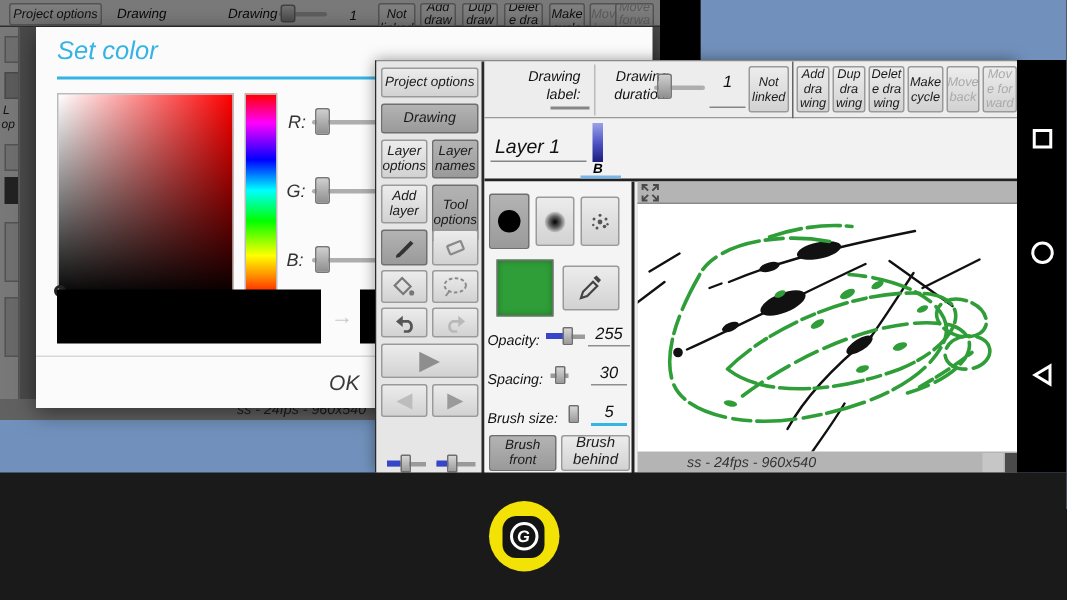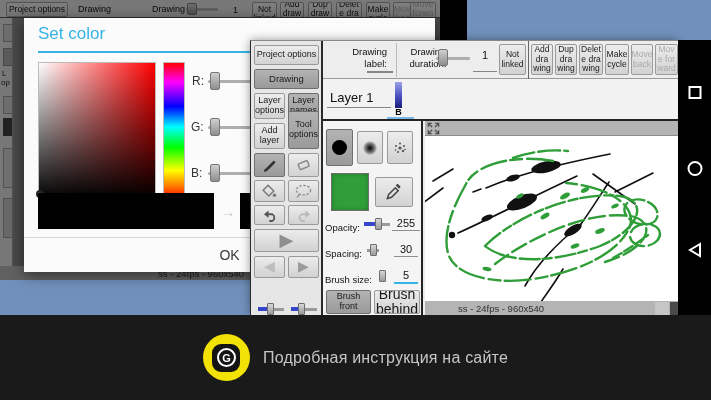--- a/index.html
+++ b/index.html
@@ -1,18 +1,18 @@
 <!DOCTYPE html>
 <html><head>
 <meta charset="utf-8">
 <style>
   html,body{margin:0;padding:0;background:#333;}
   *{box-sizing:border-box;}
   .stage{position:relative;width:711px;height:400px;overflow:hidden;background:#7191bc;
-         font-family:"Liberation Sans","DejaVu Sans",sans-serif;-webkit-font-smoothing:antialiased;}
+         font-family:"Liberation Sans","DejaVu Sans",sans-serif;font-style:italic;-webkit-font-smoothing:antialiased;}
   .abs{position:absolute;}
   
   .btn{position:absolute;background:linear-gradient(#ececec,#d2d2d2);border:1px solid #9a9a9a;border-radius:2px;
        color:#1a1a1a;display:flex;align-items:center;justify-content:center;text-align:center;
        font-size:9.5px;line-height:1.08;overflow:hidden;padding:1px;}
   .btn.pressed{background:linear-gradient(#b3b3b3,#9a9a9a);border-color:#6f6f6f;}
   .btn.disabled{color:#aaa;}
   .bw{word-break:break-all;}
   .tbtn{font-size:8.5px;line-height:1.1;}
   .underline{position:absolute;background:#858585;height:2px;}
@@ -103,21 +103,21 @@
 
   <div class="abs" style="left:250px;top:40px;width:428px;height:275px;background:#ededed;z-index:3;
               box-shadow:0 0 9px rgba(0,0,0,0.4);border-left:1px solid #2a2a2a;border-top:1px solid #8a8a8a;">
 
     <div class="abs" style="left:0;top:0;width:72px;height:275px;background:#e6e6e6;border-right:2px solid #2a2a2a;">
       <div class="btn" style="left:3px;top:4px;width:65px;height:20px;font-size:9px;">Project options</div>
       <div class="btn pressed" style="left:3px;top:28px;width:65px;height:20px;">Drawing</div>
       <div class="btn" style="left:3px;top:52px;width:31px;height:26px;font-size:9px;">Layer options</div>
       <div class="btn pressed" style="left:37px;top:52px;width:31px;height:26px;font-size:9px;">Layer names</div>
       <div class="btn" style="left:3px;top:82px;width:31px;height:26px;font-size:9px;">Add layer</div>
-      <div class="btn pressed" style="left:37px;top:70px;width:31px;height:38px;font-size:9px;">Tool options</div>
+      <div class="btn pressed" style="left:37px;top:82px;width:31px;height:38px;font-size:9px;">Tool options</div>
 
       <div class="btn pressed" style="left:3px;top:112px;width:31px;height:24px;">
         <span>
           <svg width="18" height="18" viewBox="0 0 24 24">
               <path d="M4 21c0-4 2.5-3.5 4-6l9-9 2.5 2.5-9 9c-2.5 1.5-2 3.5-6.5 3.5z" fill="#333"></path>
             </svg>
         </span>
       </div>
       <div class="btn" style="left:37px;top:112px;width:31px;height:24px;">
         <span>
@@ -242,21 +242,21 @@
         <div class="trk" style="width:12px;"></div>
           <div class="th" style="left:3px;"></div>
       </div>
       <div class="valbox" style="left:71px;top:122px;width:24px;">30</div>
       <div class="abs" style="left:2px;top:153px;font-size:9.5px;color:#111;">Brush size:</div>
       <div class="mini-slider" style="left:53px;top:149px;width:14px;">
         <div class="th" style="left:3px;"></div>
       </div>
       <div class="valbox" style="left:71px;top:148px;width:24px;border-bottom:2px solid #33b5e5;">5</div>
       <div class="btn pressed" style="left:3px;top:169px;width:45px;height:24px;font-size:9px;">Brush front</div>
-      <div class="btn" style="left:51px;top:169px;width:46px;height:24px;font-size:14px;">Brush behind</div>
+      <div class="btn" style="left:51px;top:169px;width:46px;height:24px;font-size:10px;">Brush behind</div>
     </div>
 
     <div class="abs" style="left:174px;top:80px;width:254px;height:195px;background:#b4b4b4;">
       <div class="abs" style="left:0;top:0;width:254px;height:15px;border-bottom:1px solid #8a8a8a;">
         <span class="abs" style="left:2px;top:1px;">
           <svg width="13" height="13" viewBox="0 0 14 14">
             <g stroke="#4a4a4a" stroke-width="1.4" fill="none">
               <path d="M5.5 5.5 L1.5 1.5 M1.5 5 V1.5 H5"></path>
               <path d="M8.5 5.5 L12.5 1.5 M9 1.5 h3.5 V5"></path>
               <path d="M5.5 8.5 L1.5 12.5 M1.5 9 v3.5 H5"></path>
@@ -328,17 +328,16 @@
 
   <div class="abs" style="left:0;top:315px;width:711px;height:85px;background:#1a1a1a;display:flex;align-items:center;justify-content:center;gap:13px;z-index:4;">
     <div style="width:47px;height:47px;border-radius:50%;background:#f2e205;display:flex;align-items:center;justify-content:center;flex:0 0 auto;">
       <div style="width:28px;height:28px;background:#141414;border-radius:9px;display:flex;align-items:center;justify-content:center;">
         <div style="width:19px;height:19px;border:2px solid #fff;border-radius:50%;display:flex;align-items:center;justify-content:center;">
           <span style="font-size:11px;font-weight:bold;color:#fff;">G</span>
         </div>
       </div>
     </div>
     <div style="display:flex;flex-direction:column;">
-      <span style="font-size:16px;color:#c6c6c6;letter-spacing:0.2px;">Подробная инструкция на сайте</span>
     </div>
   </div>
 
 </div>
 
 </body></html>

